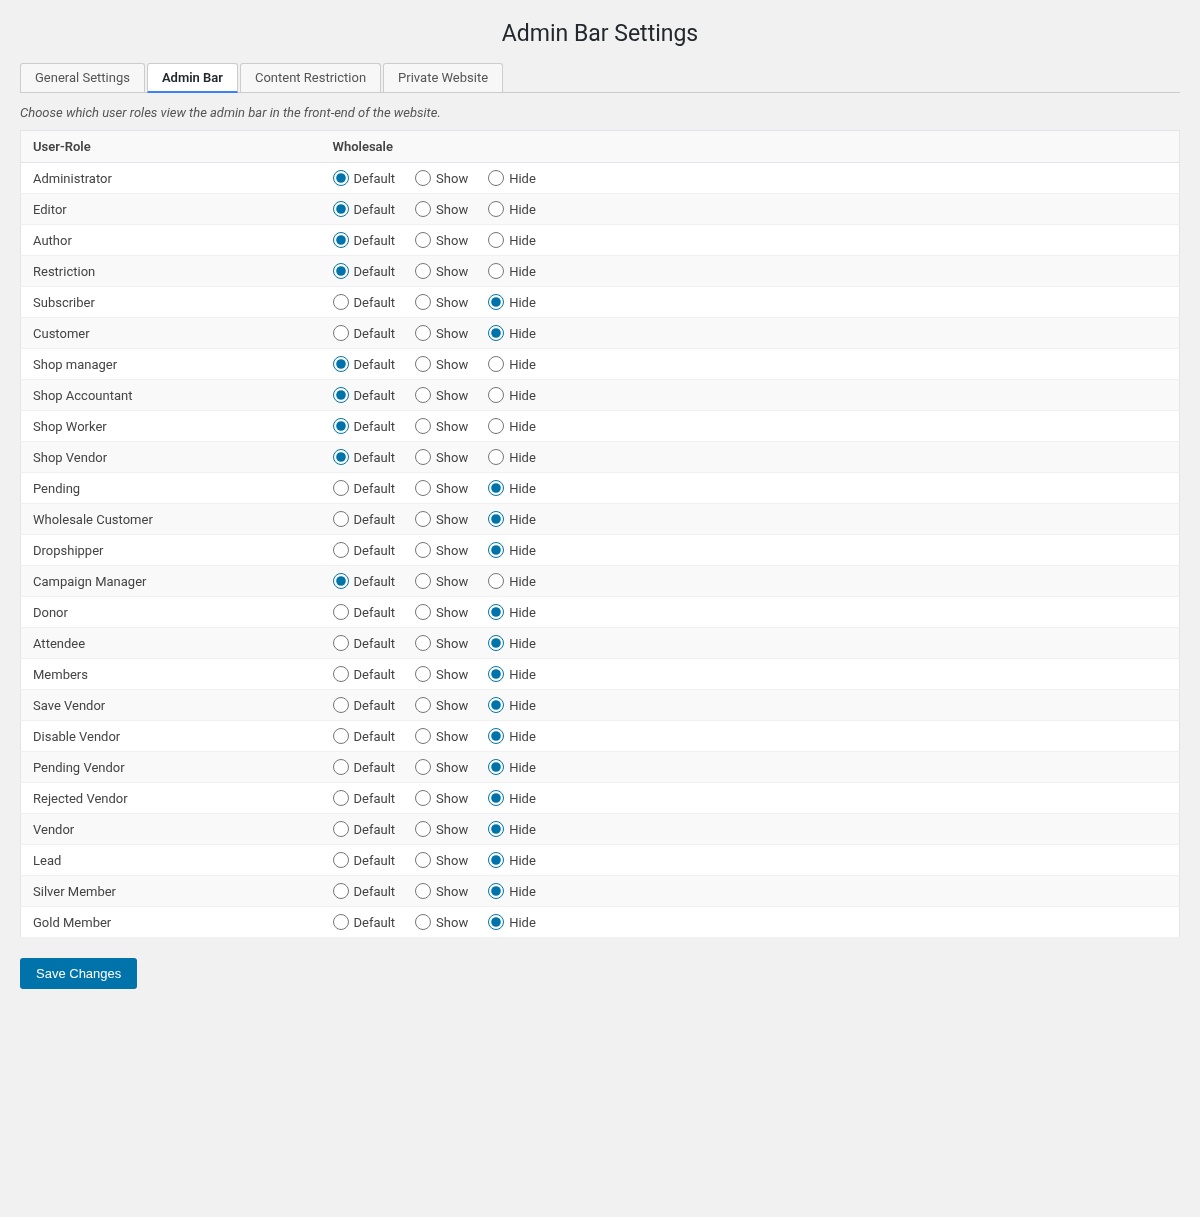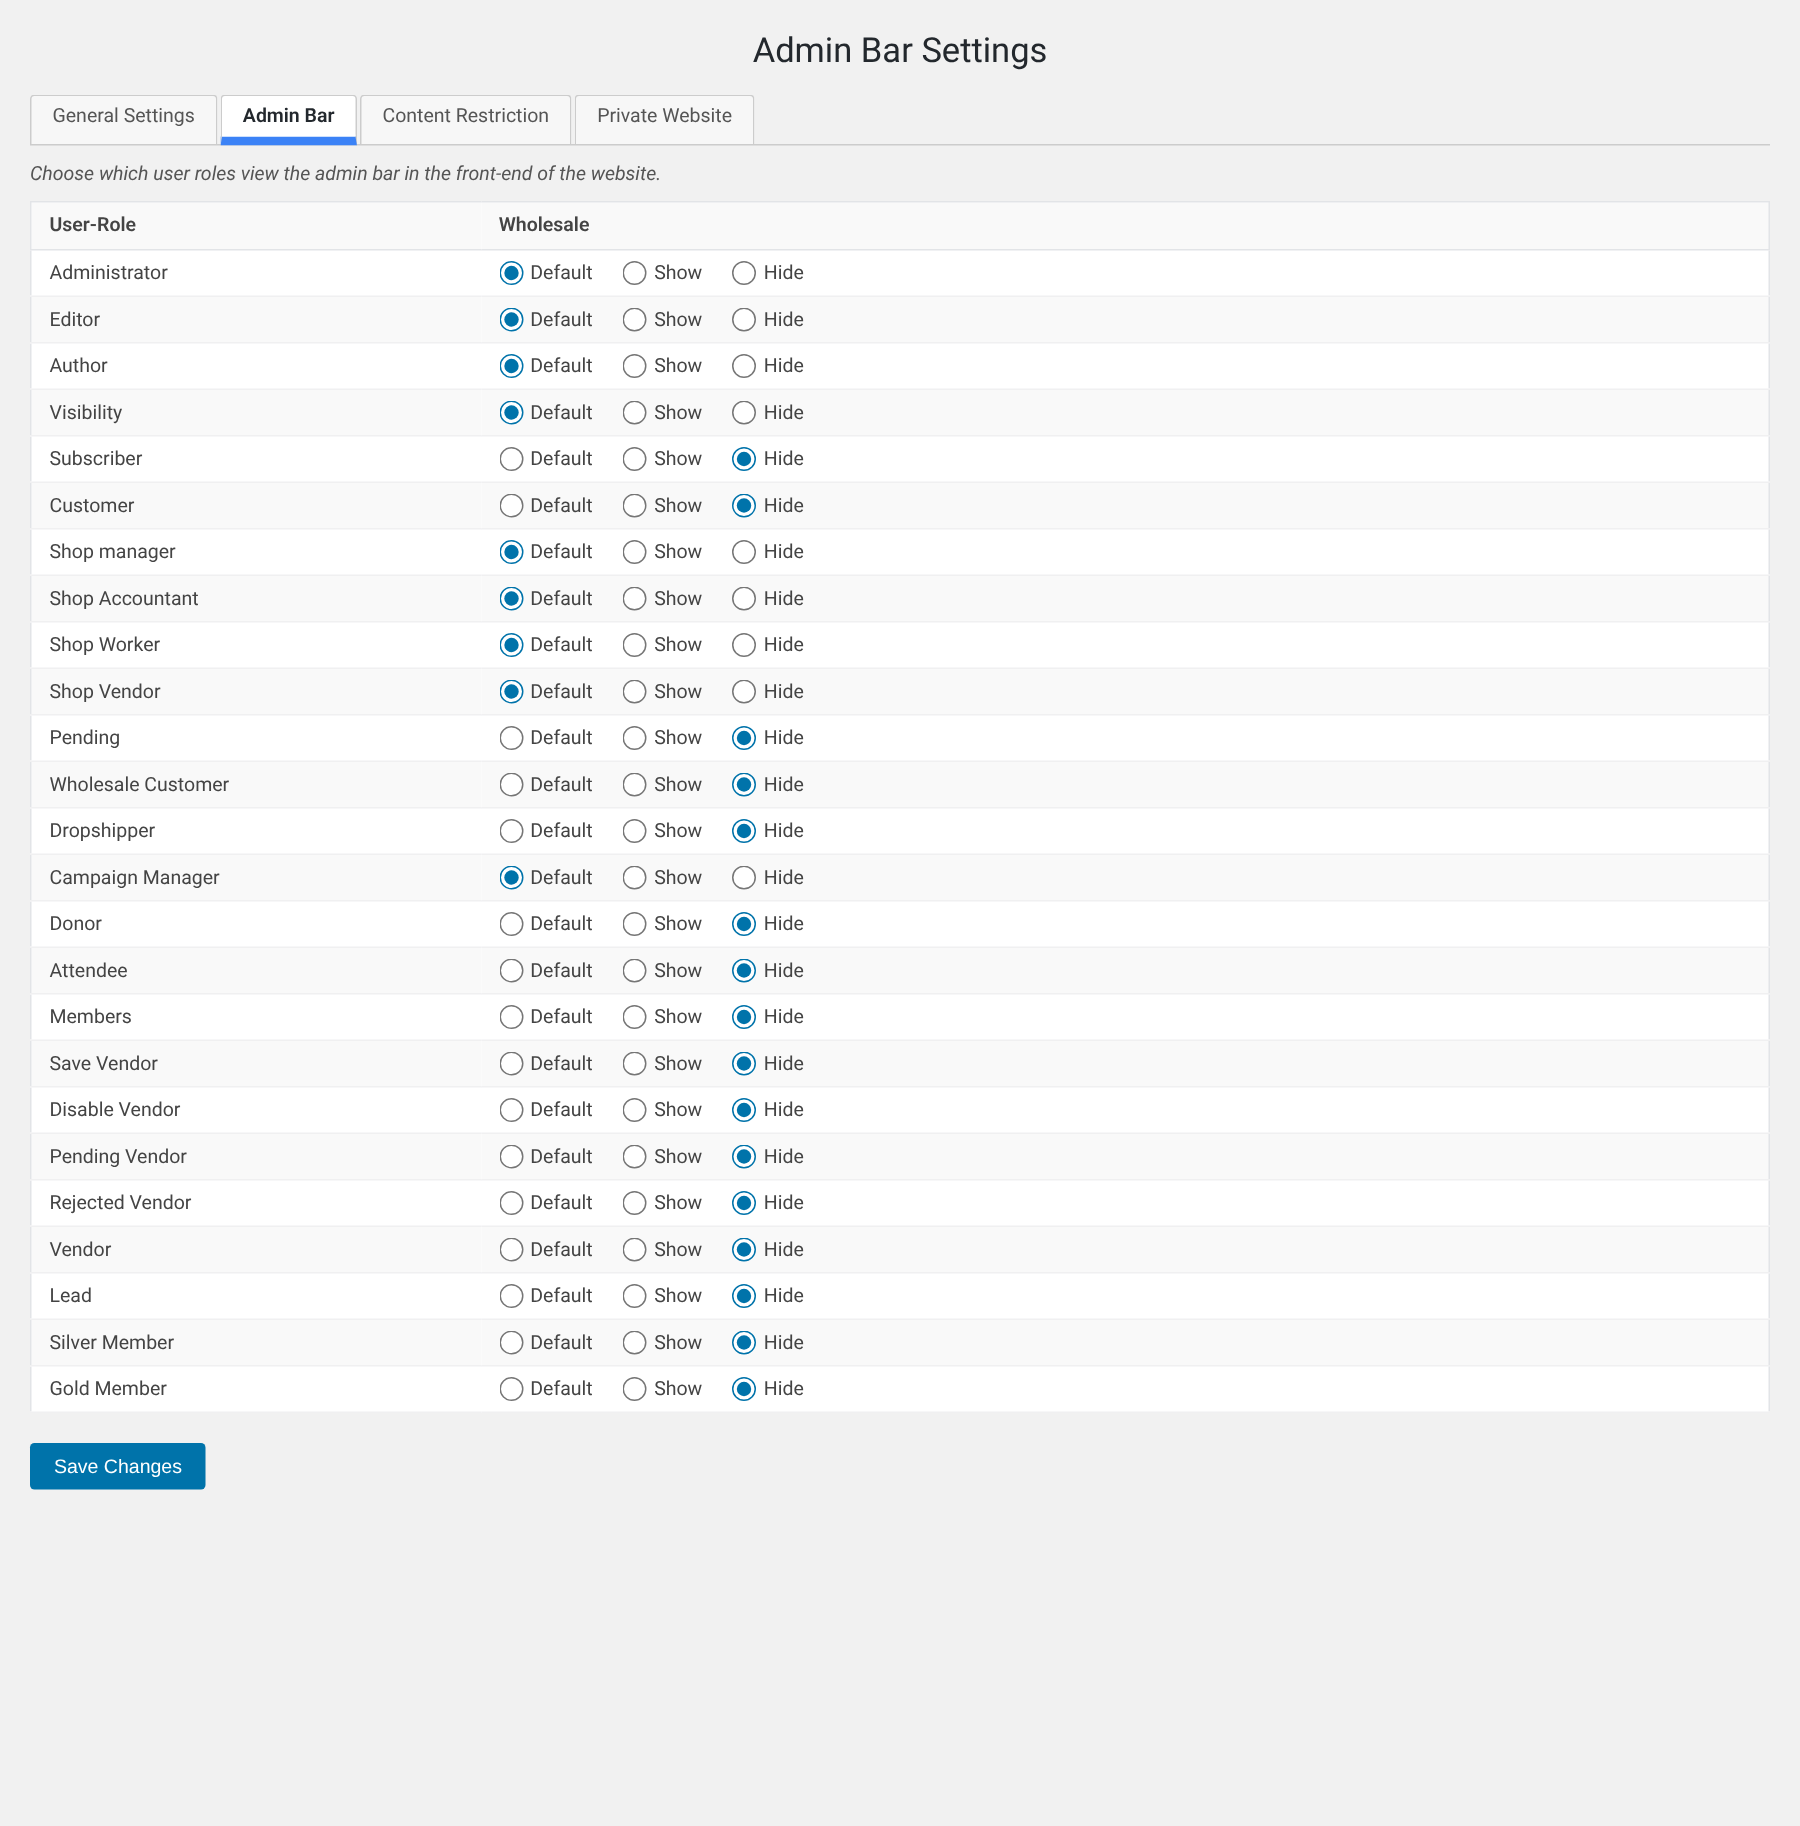--- a/index.html
+++ b/index.html
@@ -29,21 +29,21 @@
       border-bottom: none;
       background: #f7f7f7;
       cursor: pointer;
       font-size: 13px;
       color: #555;
       margin-right: 2px;
       border-radius: 3px 3px 0 0;
     }
     .tab.active {
       background: #fff;
-      border-bottom: 6px solid #3b82f6;
+      border-bottom: 2px solid #3b82f6;
       color: #23282d;
       font-weight: 600;
       margin-bottom: -1px;
     }
     .description {
       font-style: italic;
       color: #555;
       margin-bottom: 10px;
       font-size: 13px;
     }
@@ -186,21 +186,21 @@
               <span>Show</span>
             </label>
             <label class="radio-option">
               <input type="radio" name="role_2" value="hide" style="">
               <span>Hide</span>
             </label>
           </div>
         </td>
       </tr>
       <tr>
-        <td class="td-role">Visibility</td>
+        <td class="td-role">Restriction</td>
         <td>
           <div class="radio-group">
             <label class="radio-option">
               <input type="radio" name="role_3" value="default" checked="" style="">
               <span>Default</span>
             </label>
             <label class="radio-option">
               <input type="radio" name="role_3" value="show" style="">
               <span>Show</span>
             </label>

